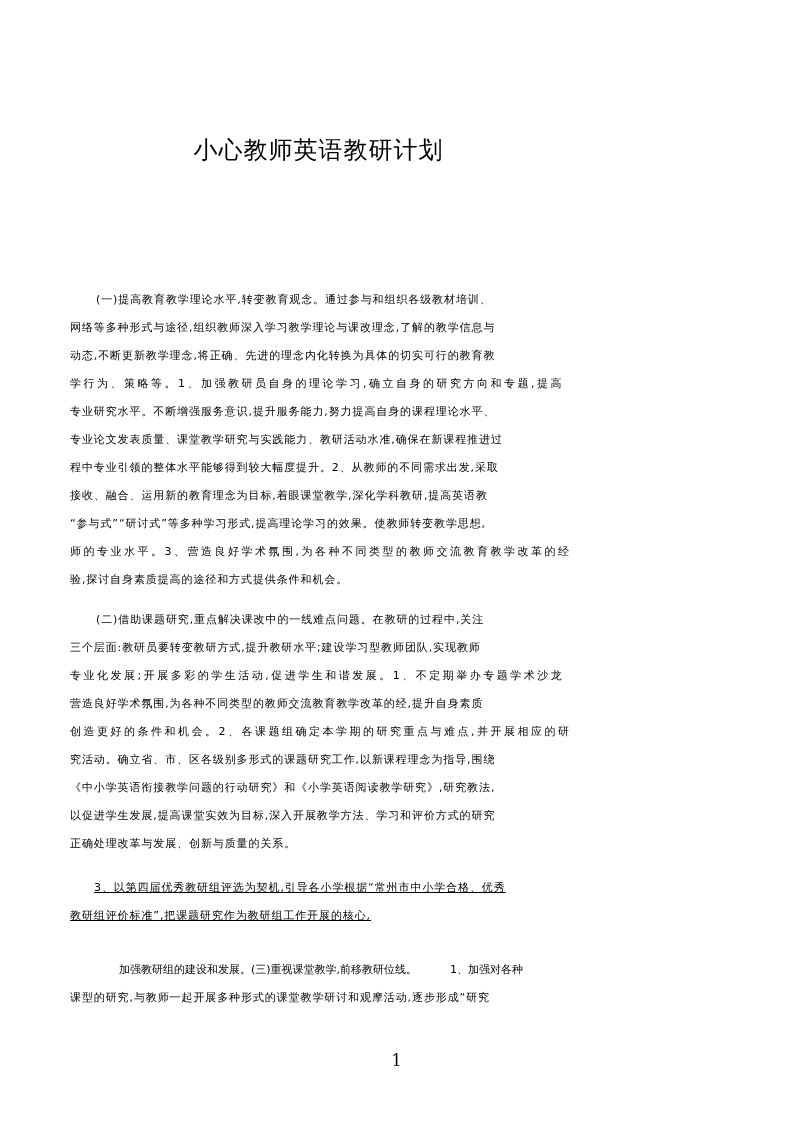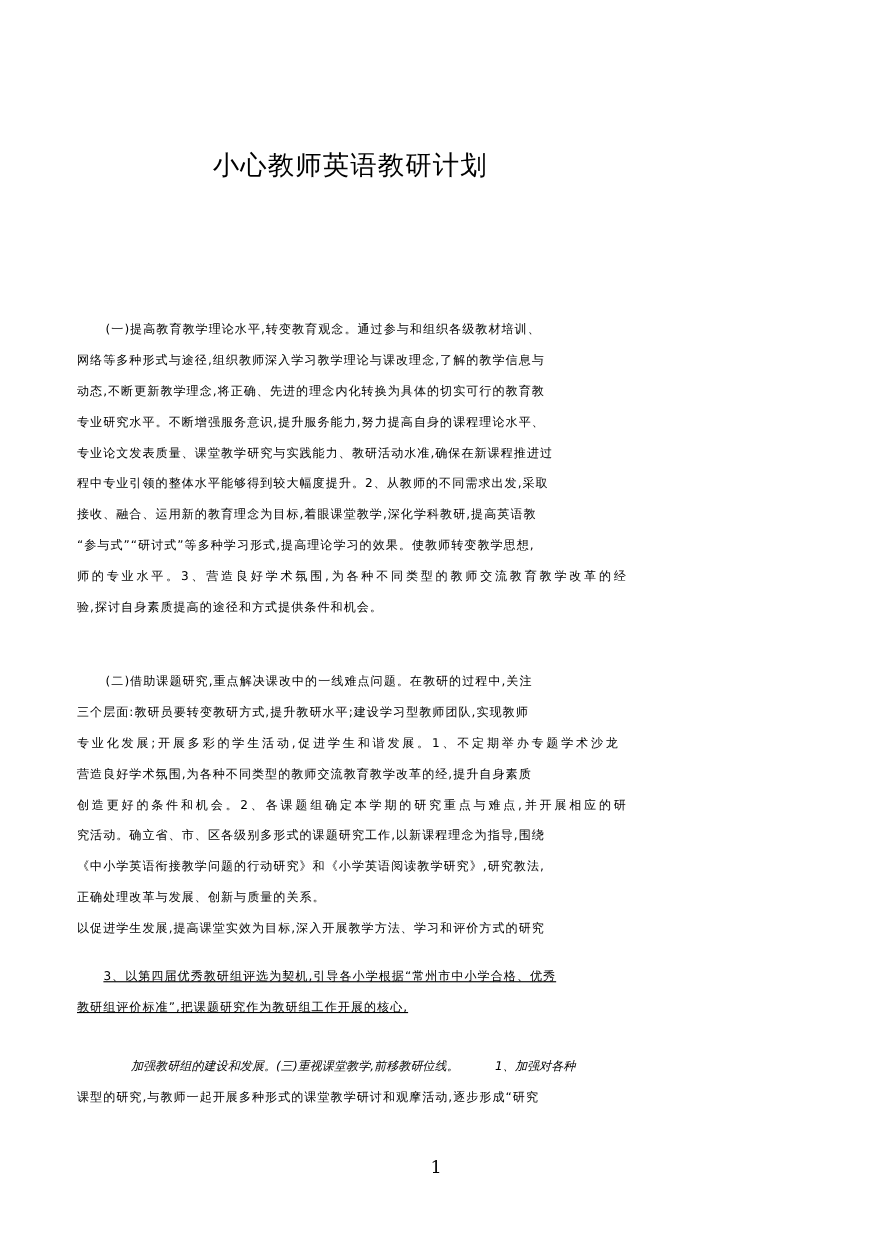--- a/index.html
+++ b/index.html
@@ -42,60 +42,61 @@
     font-size: 11px;
     letter-spacing: 0.9px;
   }
   
   .stretch { letter-spacing: 2.5px; }
   
   .tight { letter-spacing: 0; }
   
   .ind-2 { padding-left: 26px; }
   .ind-3 { padding-left: 24px; }
-  .ind-4 { padding-left: 49px; font-style: italic; }
+  .ind-4 { padding-left: 49px; }
   .page-number {
     position: absolute;
     left: 0;
     top: 1051px;
     width: 793px;
     text-align: center;
     font-family: "DejaVu Serif", serif;
     font-size: 16px;
     line-height: 20px;
   }
 </style>
 </head>
 <body>
 
 <div class="doc-title">小心教师英语教研计划</div>
 
 <div class="para" id="p1">
   <div class="line ind-2">(一)提高教育教学理论水平,转变教育观念。通过参与和组织各级教材培训、</div>
   <div class="line">网络等多种形式与途径,组织教师深入学习教学理论与课改理念,了解的教学信息与</div>
   <div class="line">动态,不断更新教学理念,将正确、先进的理念内化转换为具体的切实可行的教育教</div>
+  <div class="line stretch">学行为、策略等。1、加强教研员自身的理论学习,确立自身的研究方向和专题,提高</div>
   <div class="line">专业研究水平。不断增强服务意识,提升服务能力,努力提高自身的课程理论水平、</div>
   <div class="line">专业论文发表质量、课堂教学研究与实践能力、教研活动水准,确保在新课程推进过</div>
   <div class="line">程中专业引领的整体水平能够得到较大幅度提升。2、从教师的不同需求出发,采取</div>
   <div class="line">接收、融合、运用新的教育理念为目标,着眼课堂教学,深化学科教研,提高英语教</div>
   <div class="line">“参与式”“研讨式”等多种学习形式,提高理论学习的效果。使教师转变教学思想,</div>
   <div class="line stretch">师的专业水平。3、营造良好学术氛围,为各种不同类型的教师交流教育教学改革的经</div>
   <div class="line">验,探讨自身素质提高的途径和方式提供条件和机会。</div>
 </div>
 
 <div class="para" id="p2">
   <div class="line ind-2">(二)借助课题研究,重点解决课改中的一线难点问题。在教研的过程中,关注</div>
   <div class="line">三个层面:教研员要转变教研方式,提升教研水平;建设学习型教师团队,实现教师</div>
   <div class="line stretch">专业化发展;开展多彩的学生活动,促进学生和谐发展。1、不定期举办专题学术沙龙</div>
   <div class="line">营造良好学术氛围,为各种不同类型的教师交流教育教学改革的经,提升自身素质</div>
   <div class="line stretch">创造更好的条件和机会。2、各课题组确定本学期的研究重点与难点,并开展相应的研</div>
   <div class="line">究活动。确立省、市、区各级别多形式的课题研究工作,以新课程理念为指导,围绕</div>
   <div class="line">《中小学英语衔接教学问题的行动研究》和《小学英语阅读教学研究》,研究教法,</div>
+  <div class="line">以促进学生发展,提高课堂实效为目标,深入开展教学方法、学习和评价方式的研究</div>
   <div class="line">正确处理改革与发展、创新与质量的关系。</div>
-  <div class="line">以促进学生发展,提高课堂实效为目标,深入开展教学方法、学习和评价方式的研究</div>
 </div>
 
 <div class="para" id="p3">
   <div class="line ind-3">3、以第四届优秀教研组评选为契机,引导各小学根据“常州市中小学合格、优秀</div>
   <div class="line">教研组评价标准”,把课题研究作为教研组工作开展的核心,</div>
 </div>
 
 <div class="para" id="p4">
   <div class="line ind-4 tight">加强教研组的建设和发展。(三)重视课堂教学,前移教研位线。　　　1、加强对各种</div>
   <div class="line">课型的研究,与教师一起开展多种形式的课堂教学研讨和观摩活动,逐步形成“研究</div>

